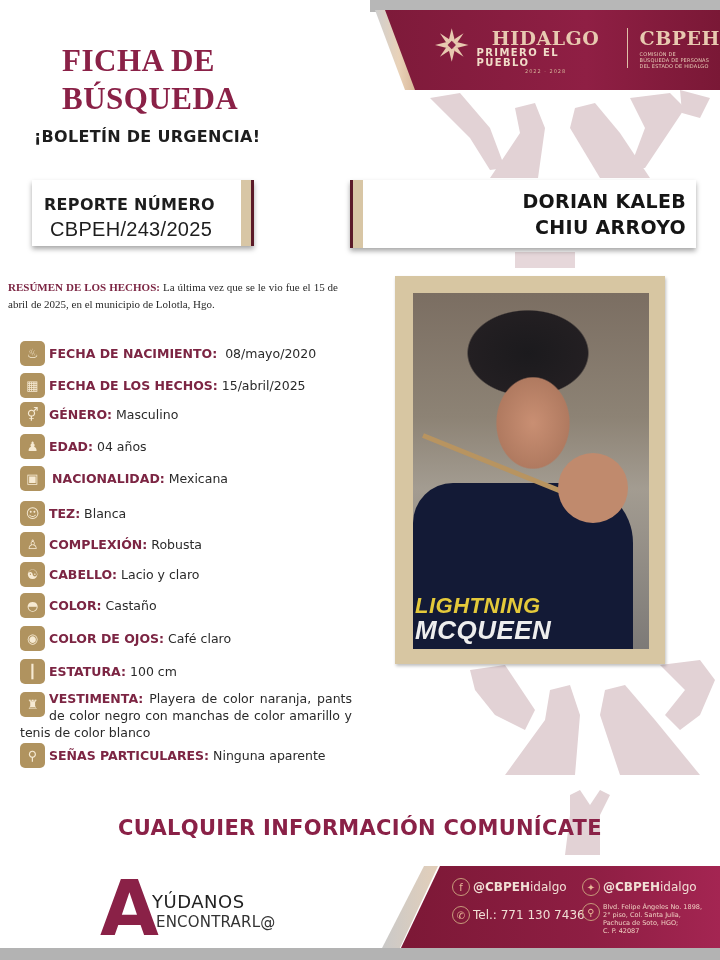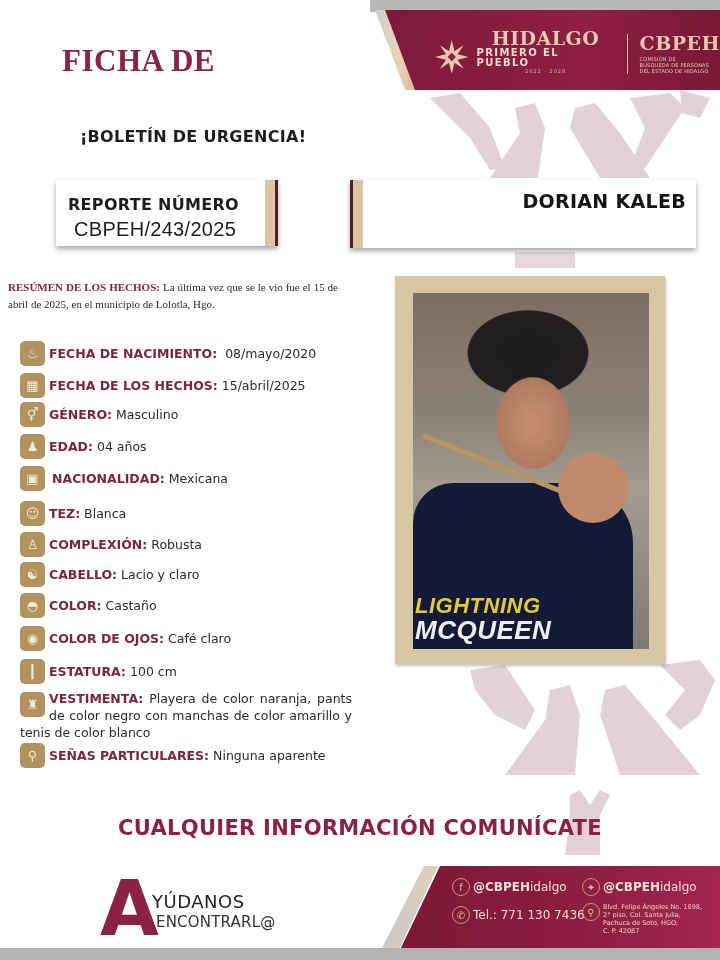--- a/index.html
+++ b/index.html
@@ -14,42 +14,42 @@
   .banner {
     position: absolute; left: 385px; top: 10px; width: 335px; height: 80px;
     background: linear-gradient(90deg, #7e1a3a 0%, #8f1f44 60%, #7a1836 100%);
     clip-path: polygon(0 0, 100% 0, 100% 100%, 30px 100%);
   }
   .banner-edge {
     position: absolute; left: 375px; top: 10px; width: 40px; height: 80px;
     background: linear-gradient(90deg, #cfcfcf 0%, #e9d2b8 60%, #d9b89a 100%);
     clip-path: polygon(0 0, 14px 0, 44px 100%, 30px 100%);
   }
-  .logo-wrap { position: absolute; left: 435px; top: 28px; display: flex; align-items: flex-end; gap: 8px; }
+  .logo-wrap { position: absolute; left: 435px; top: 28px; display: flex; align-items: flex-start; gap: 8px; }
   .logo-star { width: 34px; height: 34px; }
   .logo-text { display: flex; flex-direction: column; align-items: center; }
   .logo-hidalgo { font-family: "DejaVu Serif", serif; font-weight: bold; font-size: 19px; color: #e8c9b0; letter-spacing: 0.5px; line-height: 20px; }
   .logo-sub { font-size: 10px; font-weight: bold; color: #f1dcc8; letter-spacing: 1.4px; line-height: 10px; }
   .logo-years { font-size: 5px; color: #d6b59a; letter-spacing: 1px; }
   .logo-sep { width: 1px; height: 40px; background: #e0c1a8; margin: 0 4px; }
   .cbpeh { display: flex; flex-direction: column; }
   .cbpeh-title { font-family: "DejaVu Serif", serif; font-weight: bold; font-size: 19px; color: #e8c9b0; line-height: 20px; letter-spacing: 0.5px; }
   .cbpeh-desc { font-size: 5px; color: #e8cdb7; line-height: 6px; letter-spacing: 0.2px; white-space: pre-line; margin-top: 3px; }
 
   
   .title-main { position: absolute; left: 62px; top: 42px; font-family: Liberation Serif, serif; font-weight: bold; font-size: 31px; line-height: 38px; color: #8a2147; letter-spacing: 0.5px; }
   .title-main span { display: block; }
-  .title-sub { position: absolute; left: 34px; top: 127px; font-weight: bold; font-size: 16px; color: #1d1d1d; letter-spacing: 0.3px; margin-left: 46px; }
+  .title-sub { position: absolute; left: 34px; top: 127px; font-weight: bold; font-size: 16px; color: #1d1d1d; letter-spacing: 0.3px; }
 
   
   .box {
     position: absolute; background: #fff;
     box-shadow: 0 3px 5px rgba(0,0,0,0.35);
   }
-  .report-box { left: 32px; top: 180px; width: 222px; height: 66px; margin-left: 24px; }
+  .report-box { left: 32px; top: 180px; width: 222px; height: 66px; }
   .report-box::after { content: ""; position: absolute; right: 0; top: 0; width: 10px; height: 100%; background: #d8c6a5; border-right: 3px solid #5b1a28; }
   .report-label { position: absolute; left: 12px; top: 15px; font-weight: bold; font-size: 16px; color: #1d1d1d; letter-spacing: 0.3px; }
   .report-number { position: absolute; left: 18px; top: 38px; font-family: "Liberation Sans", sans-serif; font-size: 20px; color: #1d1d1d; letter-spacing: 0.3px; }
 
   .name-box { left: 350px; top: 180px; width: 346px; height: 68px; }
   .name-box::before { content: ""; position: absolute; left: 0; top: 0; width: 10px; height: 100%; background: #d8c6a5; border-left: 3px solid #5b1a28; }
   .name-text { position: absolute; left: 10px; right: 10px; top: 8px; text-align: right; font-weight: bold; font-size: 19px; line-height: 26px; color: #151515; letter-spacing: 0.3px; }
   .name-text span { display: block; }
 
   
@@ -158,31 +158,33 @@
   <div class="cbpeh">
     <div class="cbpeh-title">CBPEH</div>
     <div class="cbpeh-desc">COMISIÓN DE
 BÚSQUEDA DE PERSONAS
 DEL ESTADO DE HIDALGO</div>
   </div>
 </div>
 
 <div class="title-main">
   <span>FICHA DE</span>
+  <span>BÚSQUEDA</span>
 </div>
 <div class="title-sub">¡BOLETÍN DE URGENCIA!</div>
 
 <div class="box report-box">
   <div class="report-label">REPORTE NÚMERO</div>
   <div class="report-number">CBPEH/243/2025</div>
 </div>
 
 <div class="box name-box">
   <div class="name-text">
     <span>DORIAN KALEB</span>
+    <span>CHIU ARROYO</span>
   </div>
 </div>
 
 <div class="summary">
   <span class="label">RESÚMEN DE LOS HECHOS:</span><span> La última vez que se le vio fue el 15 de abril de 2025, en el municipio de Lolotla, Hgo.</span>
 </div>
 
 <div class="detail" style="top:341px;">
   <span class="icon">♨</span>
   <span class="label">FECHA DE NACIMIENTO:</span>

